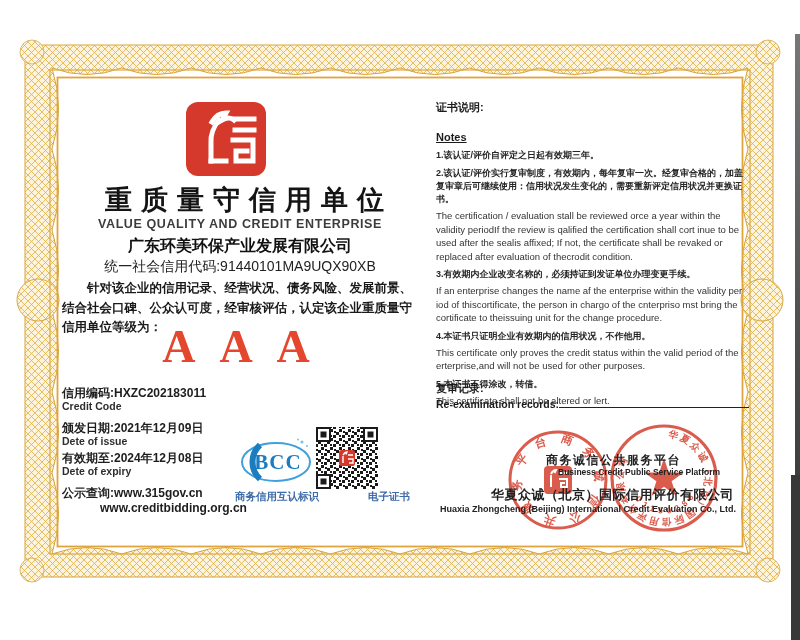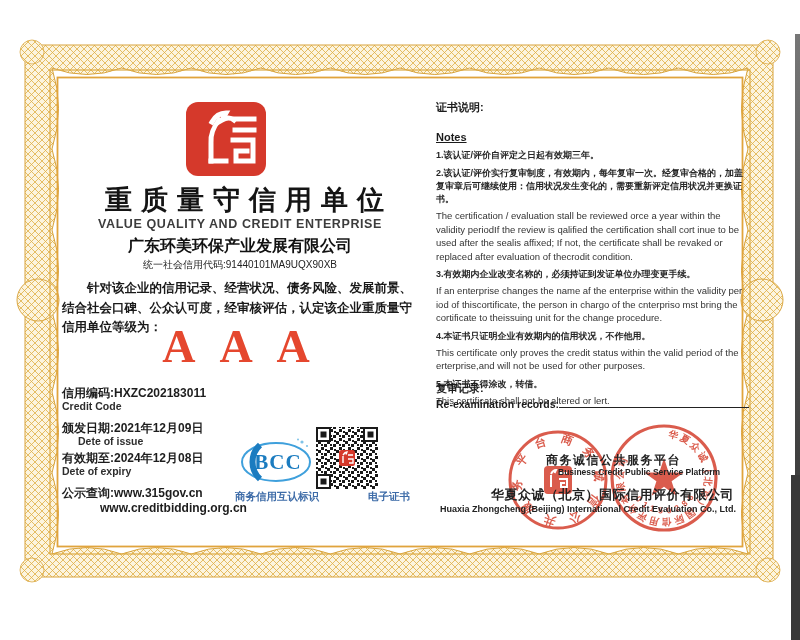--- a/index.html
+++ b/index.html
@@ -5,21 +5,21 @@
   html,body{margin:0;padding:0;background:#ffffff;}
   #scan{position:relative;width:800px;height:640px;background:#ffffff;overflow:hidden;
         font-family:"Liberation Sans","DejaVu Sans",sans-serif;color:#1a1a1a;}
   .abs{position:absolute;}
   .seal-svg{left:183px;top:99px;width:86px;height:80px;}
   .title-zh{left:60px;top:182px;width:360px;text-align:center;font-size:27px;font-weight:bold;
             letter-spacing:9px;padding-left:9px;color:#141414;}
   .title-en{left:60px;top:217px;width:360px;text-align:center;font-size:12.5px;font-weight:600;
             letter-spacing:0.6px;color:#3c3c3c;}
   .company{left:60px;top:236px;width:360px;text-align:center;font-size:16px;font-weight:bold;color:#111;}
-  .uscc{left:60px;top:258px;width:360px;text-align:center;font-size:10px;color:#222;font-weight:500;}
+  .uscc{left:60px;top:258px;width:360px;text-align:center;font-size:14px;color:#222;font-weight:500;}
   .statement{left:62px;top:279px;width:354px;font-size:12.5px;line-height:19.5px;font-weight:600;
              text-align:left;text-indent:2em;color:#1a1a1a;}
   .rating{left:60px;top:320px;width:360px;text-align:center;font-family:"Liberation Serif","DejaVu Serif",serif;
           font-size:46px;font-weight:bold;color:#e5472e;letter-spacing:24px;padding-left:8px;}
   .zh-line{font-size:12px;font-weight:bold;color:#1d1d1d;}
   .en-line{font-size:10.5px;font-weight:600;color:#2e2e2e;}
   .l62{left:62px;}
   .url2{left:100px;top:501px;font-size:12px;font-weight:600;color:#1d1d1d;text-align:right;}
   .bcc-svg{left:239px;top:437px;width:74px;height:48px;}
   .bcc-cap{left:231px;top:490px;width:92px;text-align:center;font-size:10.5px;font-weight:bold;color:#3e6ca8;}
@@ -87,21 +87,21 @@
   <div class="abs title-zh">重质量守信用单位</div>
   <div class="abs title-en">VALUE QUALITY AND CREDIT ENTERPRISE</div>
   <div class="abs company">广东环美环保产业发展有限公司</div>
   <div class="abs uscc">统一社会信用代码:91440101MA9UQX90XB</div>
   <div class="abs statement">针对该企业的信用记录、经营状况、债务风险、发展前景、结合社会口碑、公众认可度，经审核评估，认定该企业重质量守信用单位等级为：</div>
   <div class="abs rating">AAA</div>
 
   <div class="abs zh-line l62" style="top:385px;">信用编码:HXZC202183011</div>
   <div class="abs en-line l62" style="top:400px;">Credit Code</div>
   <div class="abs zh-line l62" style="top:420px;">颁发日期:2021年12月09日</div>
-  <div class="abs en-line l62" style="top:435px;margin-left:16px;">Dete of issue</div>
+  <div class="abs en-line l62" style="top:435px;">Dete of issue</div>
   <div class="abs zh-line l62" style="top:450px;">有效期至:2024年12月08日</div>
   <div class="abs en-line l62" style="top:465px;">Dete of expiry</div>
   <div class="abs zh-line l62" style="top:485px;">公示查询:www.315gov.cn</div>
   <div class="abs url2">www.creditbidding.org.cn</div>
 
   <svg class="abs bcc-svg" viewBox="0 0 74 48">
     <ellipse cx="37" cy="25" rx="34" ry="19" fill="none" stroke="#3FA0DC" stroke-width="2"></ellipse>
     <path d="M21,8 A23,23 0 0,0 21,42" fill="none" stroke="#1B7CC0" stroke-width="6"></path>
     <circle cx="63" cy="5" r="1.6" fill="#7FC3E8"></circle>
     <circle cx="68" cy="9" r="1.1" fill="#7FC3E8"></circle>

